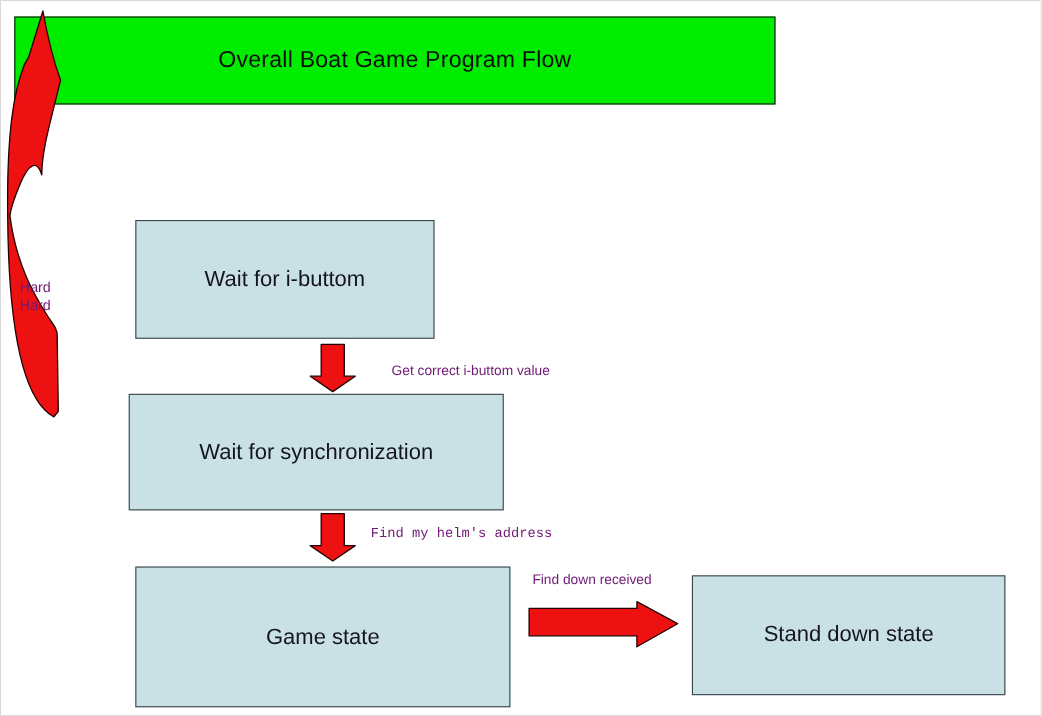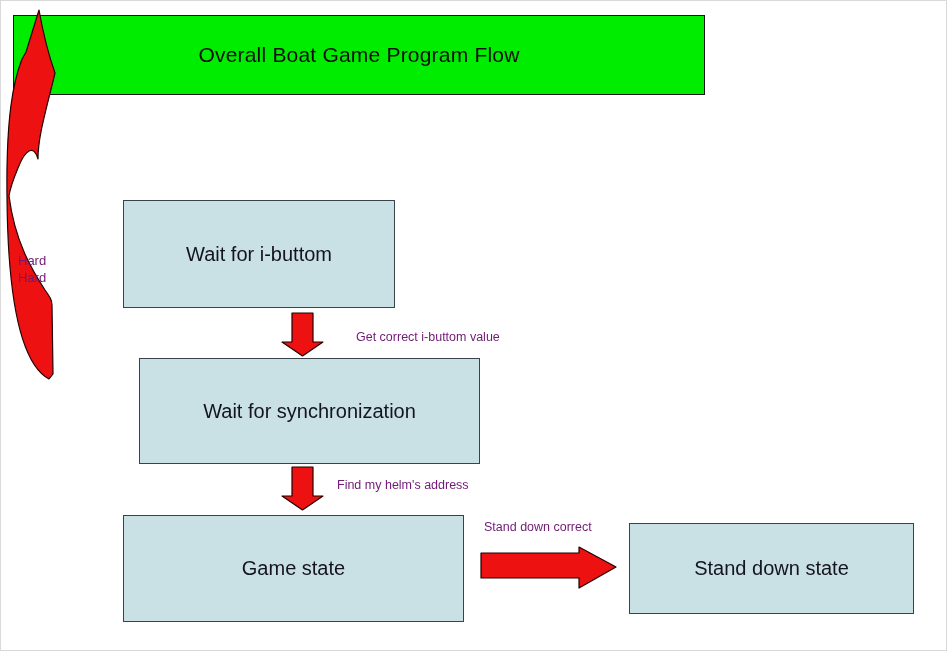--- a/index.html
+++ b/index.html
@@ -42,44 +42,44 @@
     display: flex;
     align-items: center;
     justify-content: center;
     box-sizing: border-box;
   }
   .node .node-label {
     font-size: 20px;
     color: #14141e;
   }
   .node-wait-ibutton  { left: 122px; top: 199px; width: 272px; height: 108px; }
-  .node-wait-sync     { left: 138px; top: 357px; width: 341px; height: 106px; }
-  .node-game-state    { left: 122px; top: 514px; width: 341px; height: 107px; }
-  .node-stand-down    { left: 628px; top: 522px; width: 285px; height: 91px; }
+  .node-wait-sync     { left: 116px; top: 357px; width: 341px; height: 106px; }
+  .node-game-state    { left: 122px; top: 514px; width: 341px; height: 128px; }
+  .node-stand-down    { left: 628px; top: 522px; width: 285px; height: 109px; }
 
   .arrow-svg { position: absolute; overflow: visible; }
   .arrow-svg path, .arrow-svg polygon {
     fill: var(--arrow-fill, #ee1111);
     stroke: var(--arrow-stroke, #240000);
     stroke-width: 1.2;
     stroke-linejoin: round;
   }
   .arrow-down-1 { left: 280px; top: 311px; width: 44px; height: 46px; }
   .arrow-down-2 { left: 280px; top: 465px; width: 44px; height: 46px; }
   .arrow-right-1 { left: 479px; top: 543px; width: 138px; height: 46px; }
   .arrow-curved { left: 38px; top: 205px; width: 60px; height: 385px; }
 
   .edge-label {
     position: absolute;
     font-size: 12.5px;
     color: #701a75;
     white-space: nowrap;
   }
   .edge-label-ibutton { left: 345px; top: 329px; margin-left: 10px; }
-  .edge-label-sync    { left: 336px; top: 477px; }
+  .edge-label-sync    { left: 336px; top: 477px; font-family: Liberation Mono, monospace; }
   .edge-label-stand   { left: 483px; top: 519px; }
   .edge-label-reset {
     left: 17px;
     top: 251px;
     font-size: 13px;
     line-height: 17px;
     white-space: normal;
   }
 </style>
 </head>
@@ -131,15 +131,15 @@
   <span class="edge-label edge-label-ibutton">Get correct i-buttom value</span>
 
   <svg class="arrow-svg arrow-down-2" viewBox="0 0 44 46" xmlns="http://www.w3.org/2000/svg" aria-hidden="true">
     <polygon points="11,1 32,1 32,30 42,30 21.5,44 1,30 11,30"></polygon>
   </svg>
   <span class="edge-label edge-label-sync">Find my helm's address</span>
 
   <svg class="arrow-svg arrow-right-1" viewBox="0 0 138 46" xmlns="http://www.w3.org/2000/svg" aria-hidden="true">
     <polygon points="1,9 99,9 99,3 136,23 99,44 99,34 1,34"></polygon>
   </svg>
-  <span class="edge-label edge-label-stand">Stand down correct</span>
+  <span class="edge-label edge-label-stand">Find down received</span>
 
 </div>
 
 </body></html>

